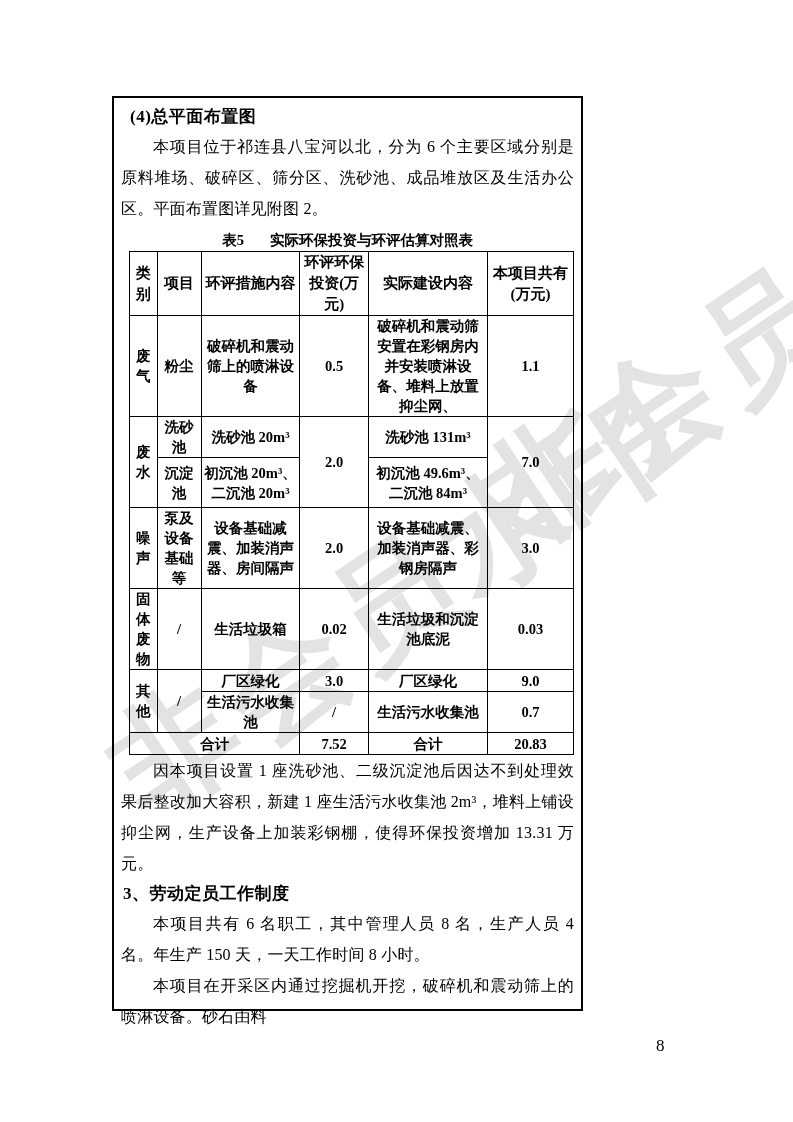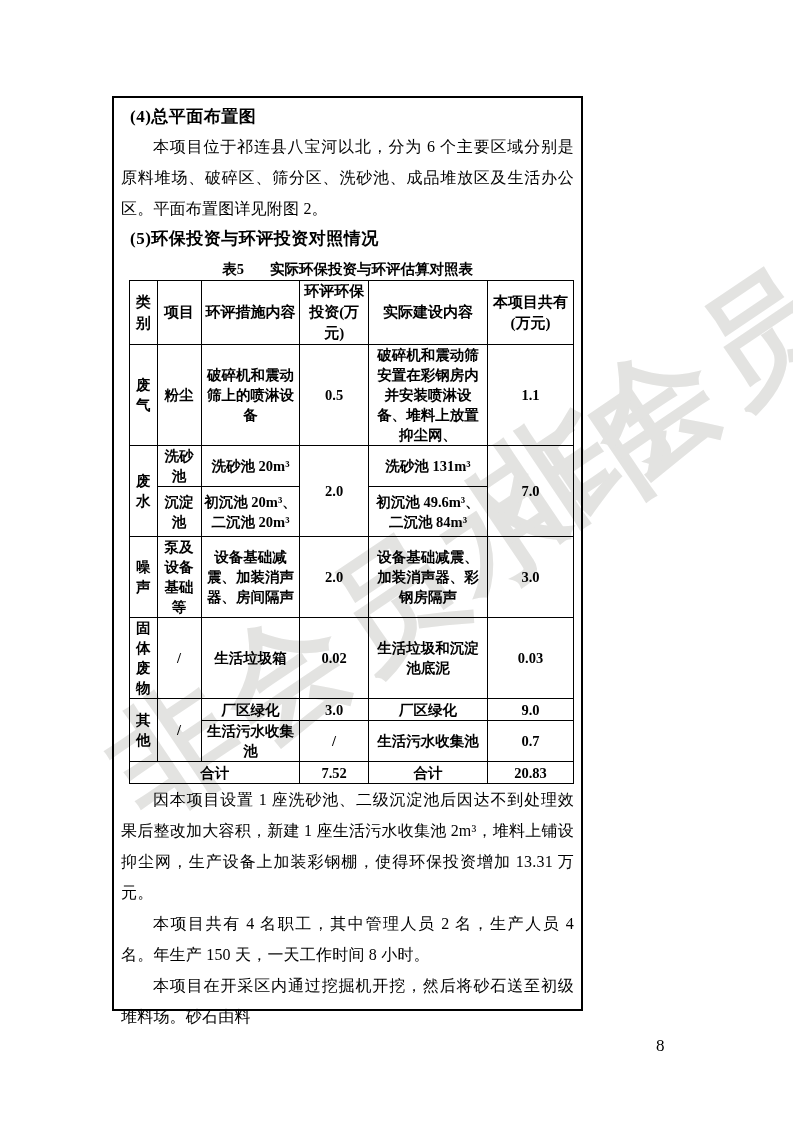--- a/index.html
+++ b/index.html
@@ -58,21 +58,20 @@
 
   <div class="watermark wm-main">非会员水印</div>
   <div class="watermark wm-upper">非会员水印</div>
 
   <div class="frame">
     <div class="content">
 
       <p class="hd">(4)总平面布置图</p>
       <p class="para">本项目位于祁连县八宝河以北，分为 6 个主要区域分别是原料堆场、破碎区、筛分区、洗砂池、成品堆放区及生活办公区。平面布置图详见附图 2。</p>
 
-      <p class="hd">(5)环保投资与环评投资对照情况</p>
 
       <div class="tbl-caption">
         <span class="cap-no">表5</span><span>实际环保投资与环评估算对照表</span>
       </div>
 
       <table class="invest">
           <colgroup>
             <col style="width: 30px;">
             <col style="width: 52px;">
             <col style="width: 120px;">
@@ -146,22 +145,23 @@
               <td colspan="3">合计</td>
               <td>7.52</td>
               <td>合计</td>
               <td>20.83</td>
             </tr>
           </tbody>
         </table>
 
       <p class="para">因本项目设置 1 座洗砂池、二级沉淀池后因达不到处理效果后整改加大容积，新建 1 座生活污水收集池 2m³，堆料上铺设抑尘网，生产设备上加装彩钢棚，使得环保投资增加 13.31 万元。</p>
 
-      <p class="para">本项目共有 4 名职工，其中管理人员 2 名，生产人员 4 名。年生产 150 天，一天工作时间 8 小时。</p>
+      <p class="hd hd-num">3、劳动定员工作制度</p>
+      <p class="para">本项目共有 6 名职工，其中管理人员 8 名，生产人员 4 名。年生产 150 天，一天工作时间 8 小时。</p>
 
-      <p class="para">本项目在开采区内通过挖掘机开挖，然后将砂石送至初级堆料场。砂石由料</p>
+      <p class="para">本项目在开采区内通过挖掘机开挖，破碎机和震动筛上的喷淋设备。砂石由料</p>
 
     </div>
   </div>
 
   <div class="page-number">8</div>
 
 </div>
 
 </body></html>

